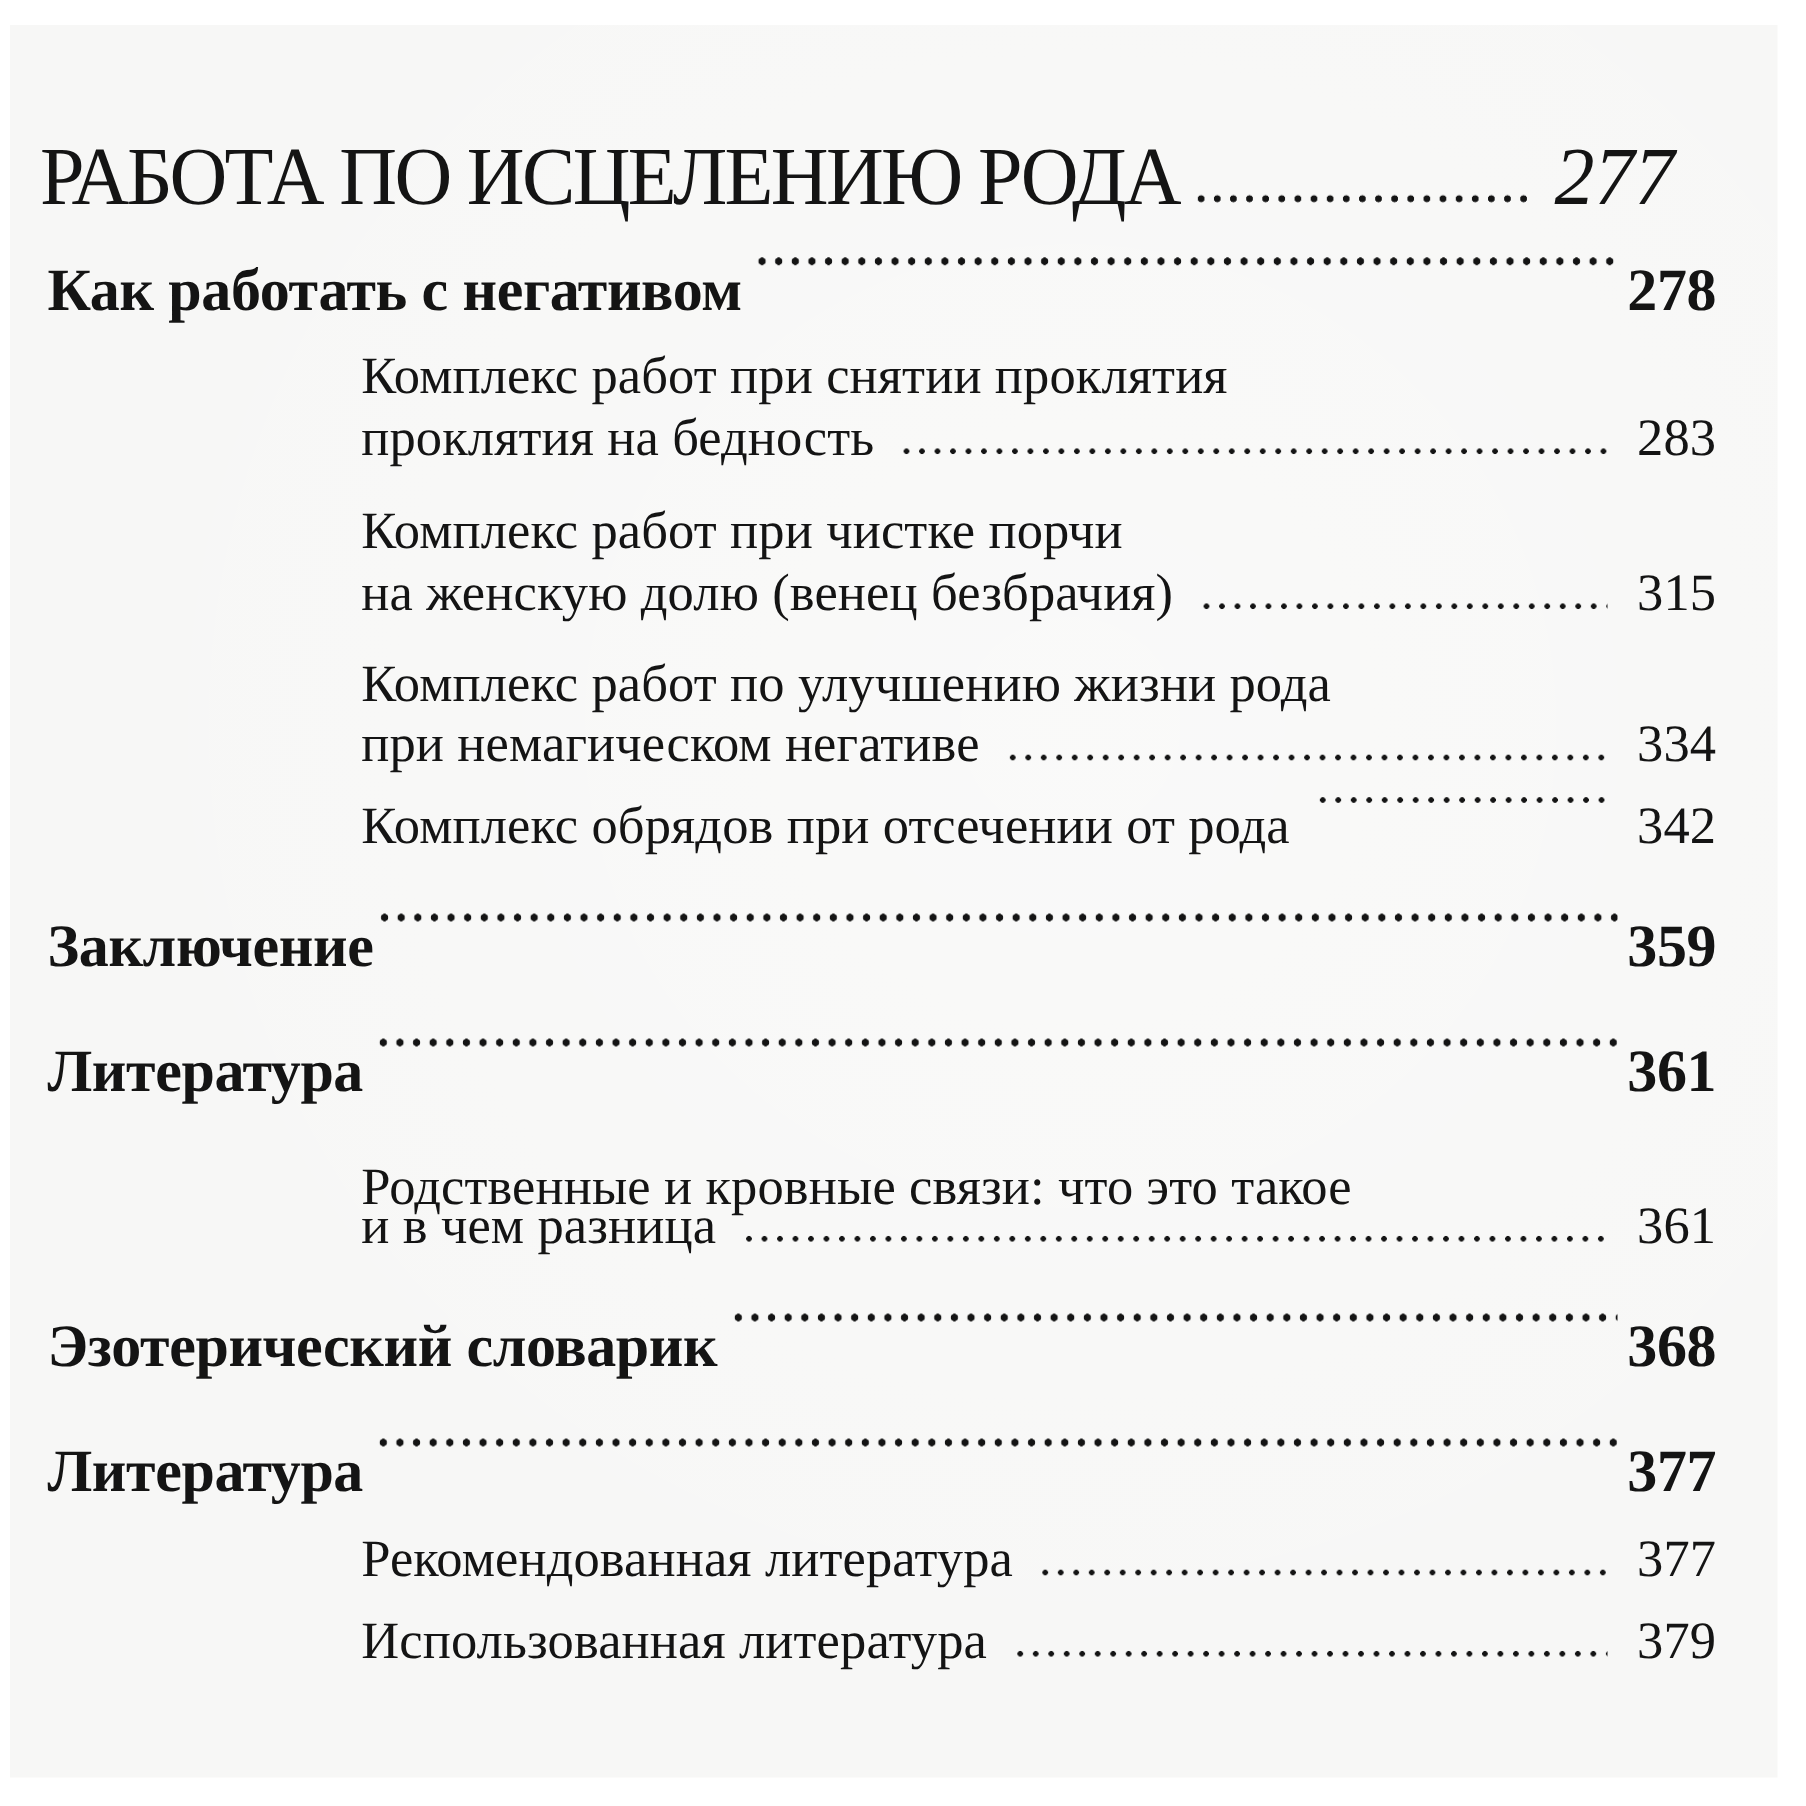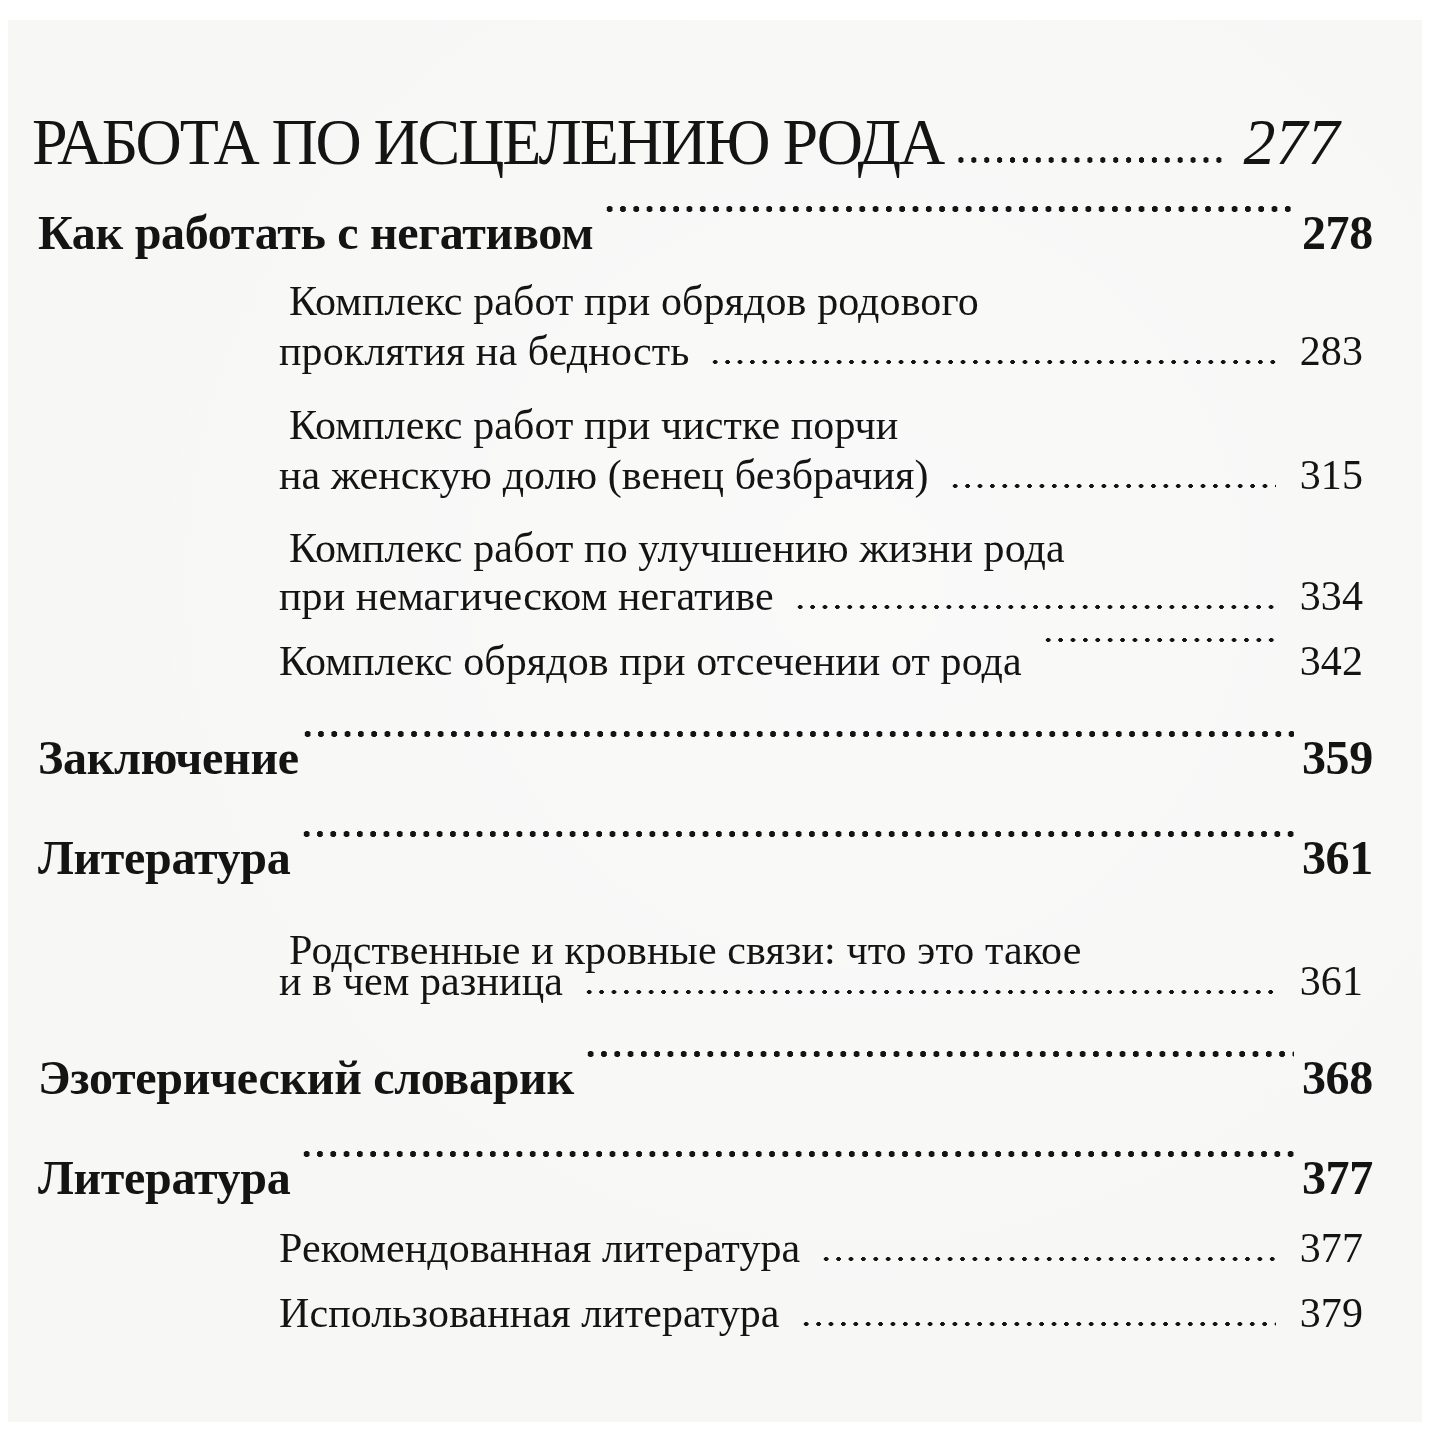--- a/index.html
+++ b/index.html
@@ -37,21 +37,21 @@
 
   
   .chapter { left: 38px; width: 1335px; font-size: 48px; font-weight: bold; letter-spacing: -0.3px; align-items: center; }
   .chapter .leader {
     height: 8px;
     background-image: radial-gradient(circle, #141414 2.8px, transparent 3.2px);
     background-size: 13.3px 8px;
   }
 
   
-  .sub { left: 279px; width: 1084px; font-size: 42px; letter-spacing: 0.1px; gap: 16px; }
+  .sub { left: 289px; width: 1084px; font-size: 42px; letter-spacing: 0.1px; gap: 16px; }
   .sub .leader {
     height: 6px; margin-left: 4px;
     background-image: radial-gradient(circle, #141414 2px, transparent 2.4px);
     background-size: 12.4px 6px;
   }
   .sub-first { position: absolute; left: 289px; font-size: 42px; white-space: nowrap; letter-spacing: 0.1px; }
 
   .ghost {
     position: absolute; color: rgba(0,0,0,0.045); font-size: 46px; font-weight: bold;
     transform: scaleX(-1); white-space: nowrap; pointer-events: none;
@@ -69,21 +69,21 @@
   <span class="leader"></span>
   <span class="page-num">277</span>
 </div>
 
 <div class="row chapter" style="top:205px;">
   <span class="label">Как работать с негативом</span>
   <span class="leader"></span>
   <span class="page-num">278</span>
 </div>
 
-<div class="sub-first" style="top:277px;">Комплекс работ при обрядов родового</div>
+<div class="sub-first" style="top:277px;">Комплекс работ при снятии проклятия</div>
 <div class="row sub" style="top:327px;">
   <span class="label">проклятия на бедность</span>
   <span class="leader"></span>
   <span class="page-num">283</span>
 </div>
 
 <div class="sub-first" style="top:401px;">Комплекс работ при чистке порчи</div>
 <div class="row sub" style="top:451px;">
   <span class="label">на женскую долю (венец безбрачия)</span>
   <span class="leader"></span>

